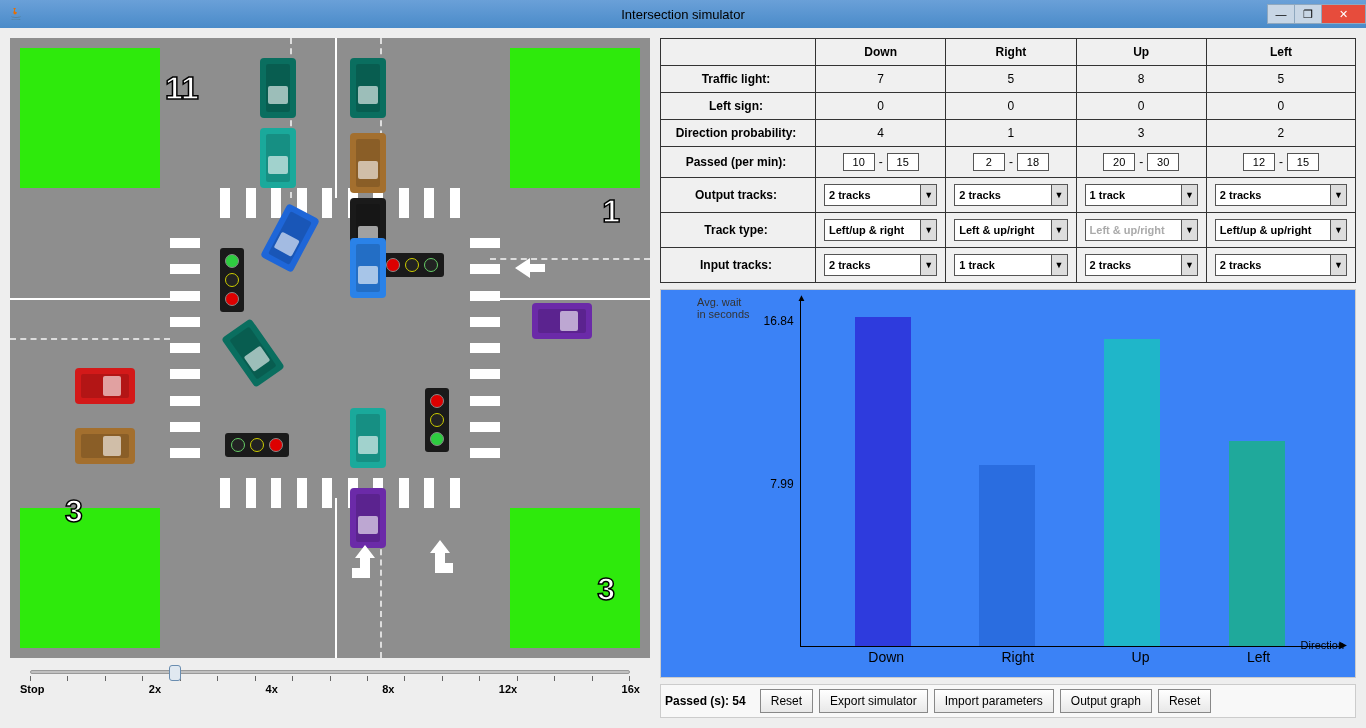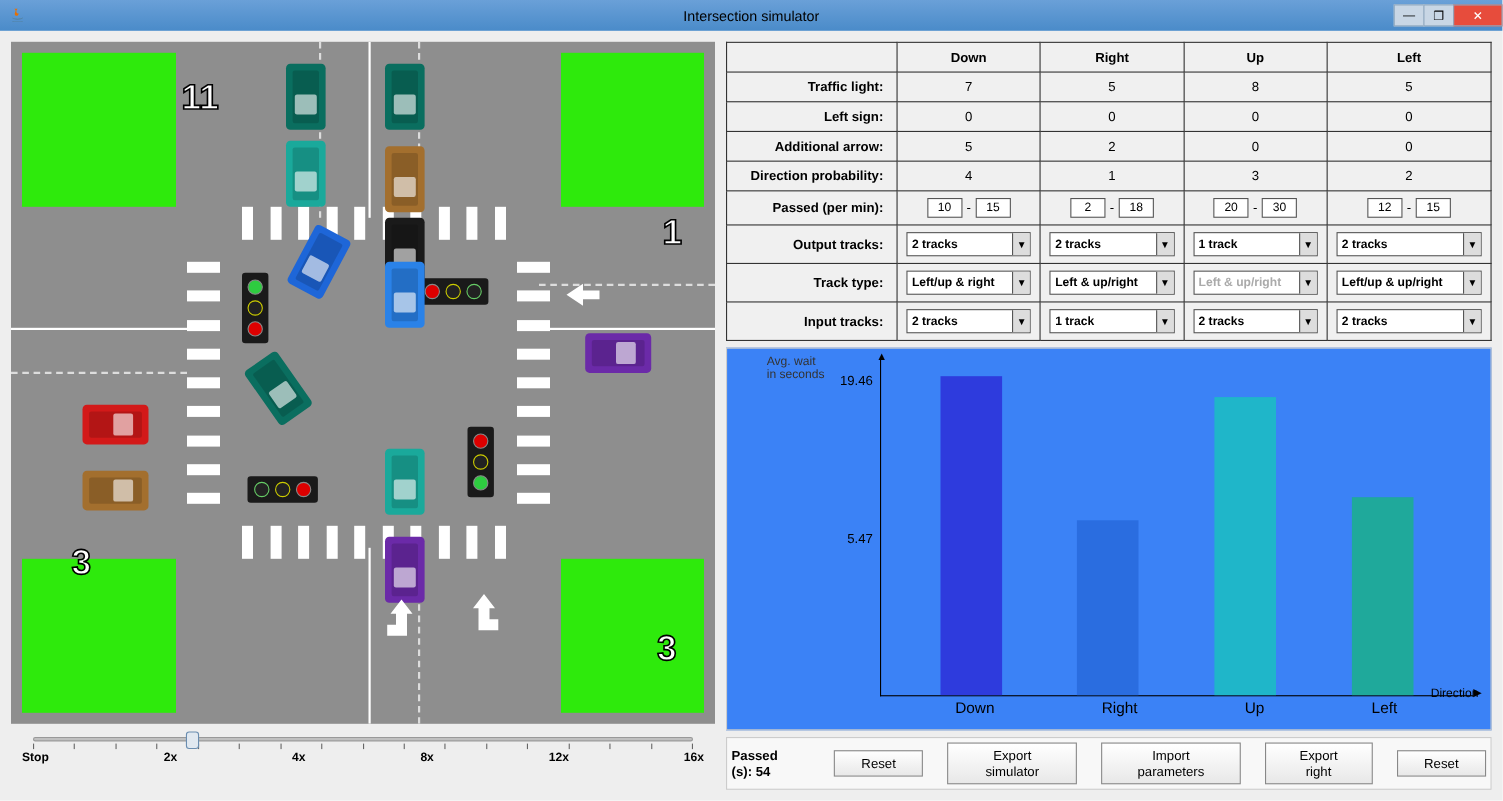--- a/index.html
+++ b/index.html
@@ -32,42 +32,42 @@
 .slider-row { margin-top: 12px; display: flex; flex-direction: column; }
 .slider-track { height: 4px; background: #c0c0c0; border: 1px solid #999; border-radius: 2px; position: relative; margin: 0 20px; }
 .slider-thumb { position: absolute; top: -6px; width: 12px; height: 16px; background: #e0e8f0; border: 1px solid #6a8db0; border-radius: 3px; }
 .slider-ticks { display: flex; justify-content: space-between; margin: 2px 20px 0; }
 .slider-tick { width: 1px; height: 5px; background: #666; }
 .slider-labels { display: flex; justify-content: space-between; margin: 2px 10px 0; font-size: 11px; font-weight: bold; }
 .right { flex: 1; display: flex; flex-direction: column; gap: 6px; }
 .param-table { border-collapse: collapse; width: 100%; font-size: 12px; }
 .param-table th, .param-table td { border: 1px solid #333; padding: 6px 8px; text-align: center; background: #f0f0f0; }
 .param-table th { font-weight: bold; }
-.param-table .row-label { text-align: right; font-weight: bold; padding-right: 12px; width: 155px; }
+.param-table .row-label { font-weight: bold; padding-right: 12px; width: 155px; }
 .density-cell { display: flex; align-items: center; justify-content: center; gap: 4px; }
 .density-cell input { width: 32px; height: 18px; text-align: center; border: 1px solid #555; font-size: 11px; }
 .combo { display: flex; align-items: center; height: 22px; border: 1px solid #555; background: #fff; width: 100%; }
 .combo span { flex: 1; text-align: left; padding-left: 4px; font-size: 11px; font-weight: bold; }
 .combo .arrow-btn { width: 16px; height: 100%; background: #ddd; border-left: 1px solid #555; display: flex; align-items: center; justify-content: center; font-size: 9px; }
 .combo.disabled span { color: #aaa; }
 .chart-area { flex: 1; display: flex; flex-direction: row; border: 1px solid #ccc; background: #3b82f6; padding: 6px; }
 .chart-title { font-size: 11px; color: #333; margin-left: 30px; }
 .chart-body { flex: 1; position: relative; margin: 4px 10px 4px 50px; }
 .chart-yaxis { position: absolute; left: -50px; top: 0; bottom: 20px; width: 48px; }
 .chart-ytick { position: absolute; right: 4px; font-size: 12px; }
 .chart-plot { position: absolute; left: 0; right: 0; top: 0; bottom: 20px; border-left: 1px solid #000; border-bottom: 1px solid #000; }
 .chart-bars { position: absolute; inset: 0; display: flex; align-items: flex-end; justify-content: space-around; padding: 0 20px; }
 .bar { width: 56px; }
 .chart-xlabels { position: absolute; left: 0; right: 0; bottom: 0; height: 18px; display: flex; justify-content: space-around; padding: 0 20px; font-size: 14px; }
 .chart-xaxis-label { position: absolute; right: -5px; bottom: 16px; font-size: 11px; }
 .chart-yarrow { position: absolute; left: -4px; top: -8px; font-size: 10px; }
 .chart-xarrow { position: absolute; right: -8px; bottom: -4px; font-size: 10px; }
 .button-row { display: flex; align-items: center; gap: 6px; border: 1px solid #ccc; padding: 4px; background: #f8f8f8; }
 .button-row .passed { font-size: 12px; font-weight: bold; margin-right: 8px; }
-.btn { padding: 4px 24px; border: 1px solid #888; background: linear-gradient(#fff,#e8e8e8); font-size: 12px; cursor: pointer; margin-left: 16px; }
+.btn { padding: 4px 10px; border: 1px solid #888; background: linear-gradient(#fff,#e8e8e8); font-size: 12px; cursor: pointer; }
 </style>
 </head>
 <body>
 
 <div class="titlebar">
   <svg class="titlebar-icon" viewBox="0 0 16 16">
       <path fill="#e76f00" d="M5 2c3 2-1 4 1 6 1 1 3 0 3-2-2 1-3-2-1-4"></path>
       <path fill="#5382a1" d="M3 10c0 1 2 2 5 2s5-1 5-2c0 0-1 1-5 1s-5-1-5-1zm0 3c0 1 2 1 5 1s5 0 5-1c0 0-1 .5-5 .5s-5-.5-5-.5z"></path>
     </svg>
   <span>Intersection simulator</span>
@@ -246,27 +246,20 @@
             <td>5</td>
           </tr>
       <tr>
             <td class="row-label">Left sign:</td>
             <td>0</td>
             <td>0</td>
             <td>0</td>
             <td>0</td>
           </tr>
       <tr>
-            <td class="row-label">Additional arrow:</td>
-            <td>5</td>
-            <td>2</td>
-            <td>0</td>
-            <td>0</td>
-          </tr>
-      <tr>
             <td class="row-label">Direction probability:</td>
             <td>4</td>
             <td>1</td>
             <td>3</td>
             <td>2</td>
           </tr>
       <tr>
             <td class="row-label">Passed (per min):</td>
         <td>
               <div class="density-cell"><input value="10" style=""> - <input value="15" style=""></div>
@@ -363,22 +356,22 @@
             </td>
       </tr>
     </tbody>
       </table>
 
     <div class="chart-area">
       <div class="chart-title"><span style="white-space:pre-line">Avg. wait
 in seconds</span></div>
       <div class="chart-body">
         <div class="chart-yaxis">
-          <div class="chart-ytick" style="top:4%">19.46</div>
-          <div class="chart-ytick" style="top:51%">5.47</div>
+          <div class="chart-ytick" style="top:4%">16.84</div>
+          <div class="chart-ytick" style="top:51%">7.99</div>
         </div>
         <div class="chart-plot">
           <div class="chart-yarrow">▲</div>
           <div class="chart-xarrow">▶</div>
           <div class="chart-bars" id="chart-bars">
               <div class="bar" style="height: 95.2174%; background: rgb(46, 59, 221);"></div>
               <div class="bar" style="height: 52.1739%; background: rgb(42, 109, 224);"></div>
               <div class="bar" style="height: 88.6957%; background: rgb(31, 182, 201);"></div>
               <div class="bar" style="height: 59.1304%; background: rgb(31, 169, 155);"></div>
             </div>
@@ -391,17 +384,17 @@
         </div>
         <div class="chart-xaxis-label">Direction</div>
       </div>
     </div>
 
     <div class="button-row">
       <span class="passed">Passed (s): 54</span>
       <button class="btn">Reset</button>
       <button class="btn">Export simulator</button>
       <button class="btn">Import parameters</button>
-      <button class="btn">Export right</button>
+      <button class="btn">Output graph</button>
       <button class="btn">Reset</button>
     </div>
   </div>
 </div>
 
 </body></html>

